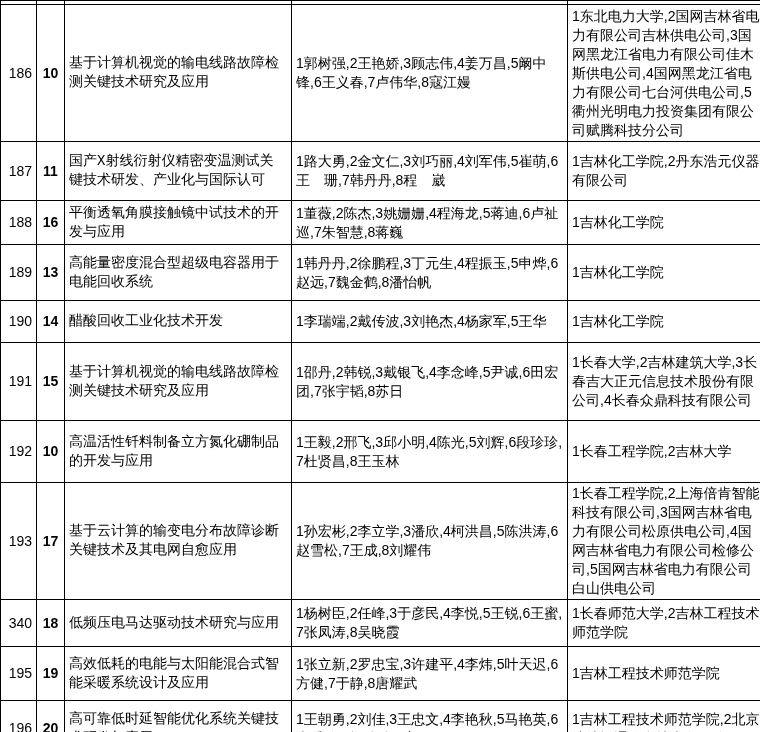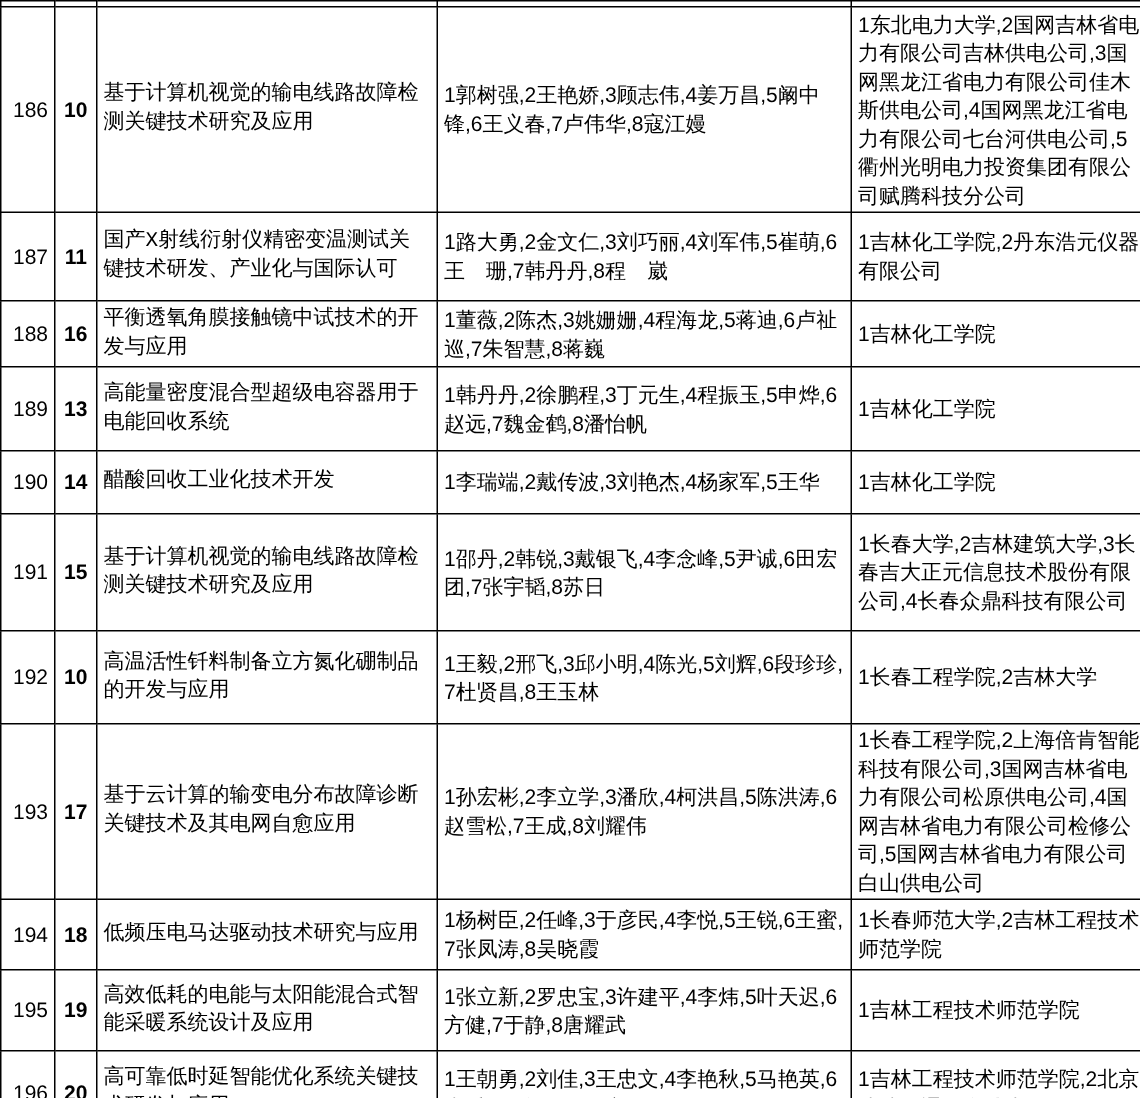--- a/index.html
+++ b/index.html
@@ -102,21 +102,21 @@
           <td class="col-orgs">1长春工程学院,2吉林大学</td>
         </tr>
         <tr style="height: 102px;">
           <td class="col-seq">193</td>
           <td class="col-no">17</td>
           <td class="col-title">基于云计算的输变电分布故障诊断关键技术及其电网自愈应用</td>
           <td class="col-members">1孙宏彬,2李立学,3潘欣,4柯洪昌,5陈洪涛,6赵雪松,7王成,8刘耀伟</td>
           <td class="col-orgs">1长春工程学院,2上海倍肯智能科技有限公司,3国网吉林省电力有限公司松原供电公司,4国网吉林省电力有限公司检修公司,5国网吉林省电力有限公司白山供电公司</td>
         </tr>
         <tr style="height: 47px;">
-          <td class="col-seq">194</td>
+          <td class="col-seq">340</td>
           <td class="col-no">18</td>
           <td class="col-title">低频压电马达驱动技术研究与应用</td>
           <td class="col-members">1杨树臣,2任峰,3于彦民,4李悦,5王锐,6王蜜,7张凤涛,8吴晓霞</td>
           <td class="col-orgs">1长春师范大学,2吉林工程技术师范学院</td>
         </tr>
         <tr style="height: 54px;">
           <td class="col-seq">195</td>
           <td class="col-no">19</td>
           <td class="col-title">高效低耗的电能与太阳能混合式智能采暖系统设计及应用</td>
           <td class="col-members">1张立新,2罗忠宝,3许建平,4李炜,5叶天迟,6方健,7于静,8唐耀武</td>

